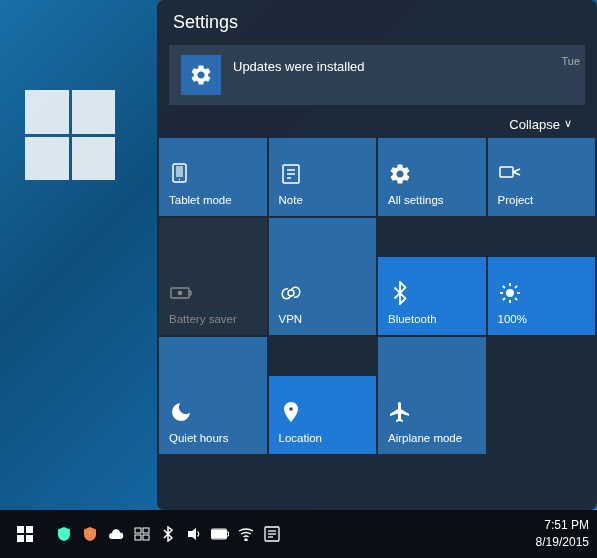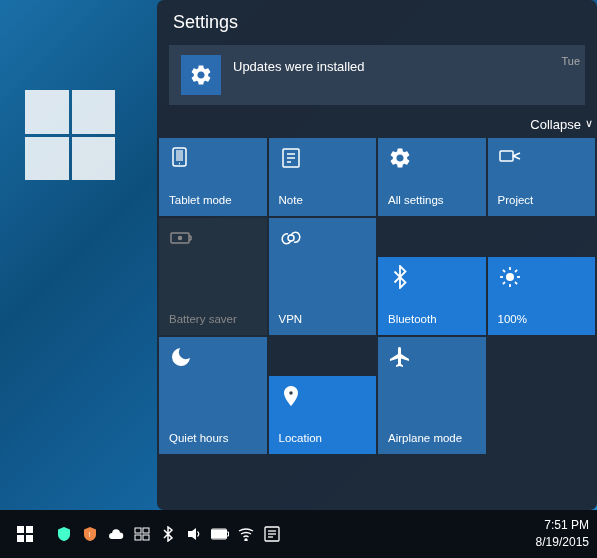--- a/index.html
+++ b/index.html
@@ -84,21 +84,21 @@
       position: absolute;
       top: 10px;
       right: 5px;
     }
 
     
     .collapse-bar {
       display: flex;
       justify-content: flex-end;
       align-items: flex-start;
-      padding: 4px 4px 4px;
+      padding: 4px 25px 4px;
       color: #fff;
       font-size: 13px;
       cursor: pointer;
     }
     .collapse-arrow {
       margin-left: 4px;
       font-size: 11px;
     }
 
     
@@ -108,21 +108,21 @@
       gap: 2px;
       padding: 2px 2px;
       flex: 1;
     }
 
     .quick-tile {
       background: rgba(55, 75, 100, 0.85);
       display: flex;
       flex-direction: column;
       align-items: flex-start;
-      justify-content: space-between;
+      justify-content: flex-end;
       padding: 8px 10px 8px;
       min-height: 78px;
       cursor: pointer;
       position: relative;
     }
     .quick-tile.active {
       background: #2b6ca8;
     }
     .quick-tile.active-bright {
       background: #1e7ad4;

